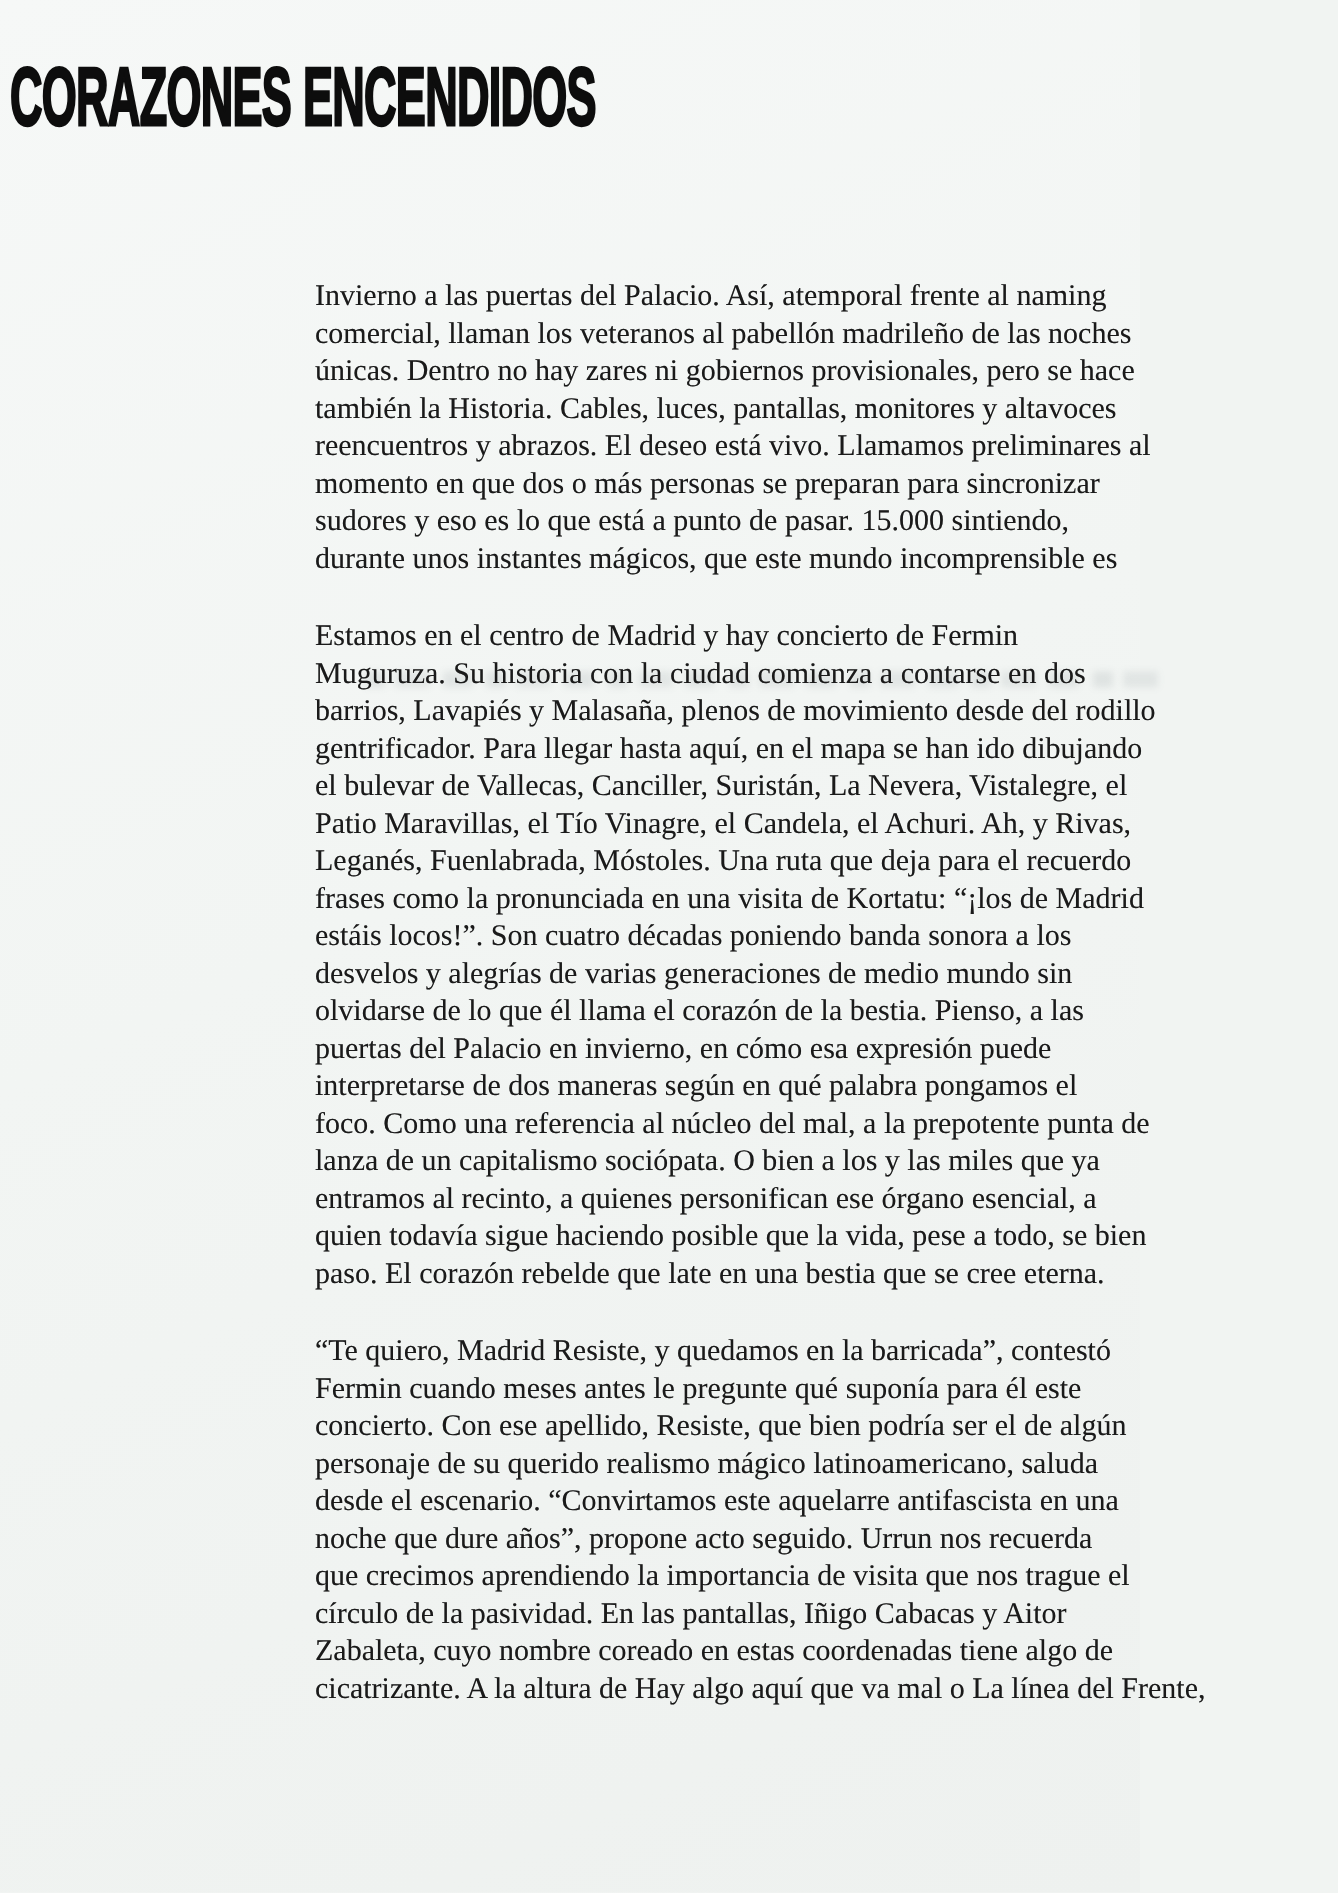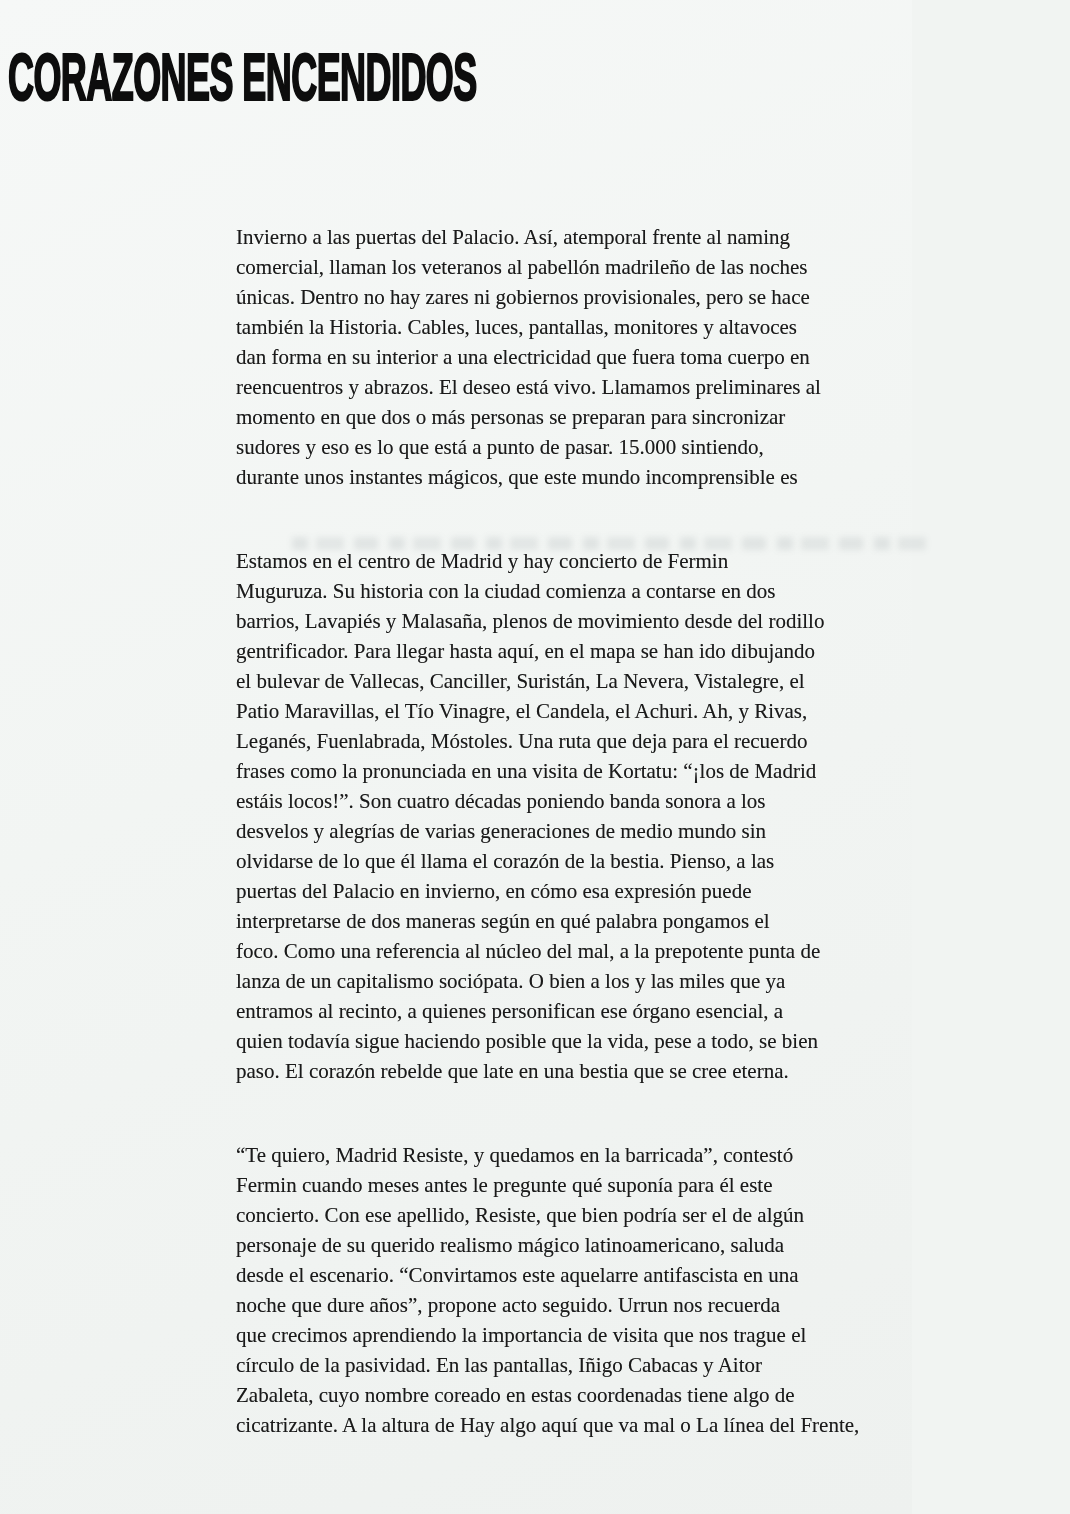--- a/index.html
+++ b/index.html
@@ -31,29 +31,29 @@
     letter-spacing: -1px;
     color: var(--title-ink, #0d0d0d);
     -webkit-text-stroke: 2.2px var(--title-ink, #0d0d0d);
     transform: scaleX(0.545);
     transform-origin: 0 50%;
     white-space: nowrap;
     text-shadow: 0 0 1.5px rgba(15,15,15,0.55);
   }
   .article-body {
     position: absolute;
-    left: 236px;
+    left: 252px;
     top: 222px;
     width: 796px;
-    font-size: 21px;
+    font-size: 24px;
     line-height: 30px;
     color: var(--ink, #1a1a1a);
     text-shadow: 0 0 0.5px rgba(30,30,30,0.4);
   }
-  .para + .para { margin-top: 54px; }
+  .para + .para { margin-top: 32px; }
   .line {
     height: 30px;
     white-space: nowrap;
     overflow: visible;
   }
   
   .ghost-line {
     position: absolute;
     left: 292px;
     top: 537px;
@@ -78,21 +78,20 @@
   <h1 class="title">CORAZONES ENCENDIDOS</h1>
 
   <div class="ghost-line"></div>
 
   <div class="article-body">
       <div class="para">
         <div class="line">Invierno a las puertas del Palacio. Así, atemporal frente al naming</div>
         <div class="line">comercial, llaman los veteranos al pabellón madrileño de las noches</div>
         <div class="line">únicas. Dentro no hay zares ni gobiernos provisionales, pero se hace</div>
         <div class="line">también la Historia. Cables, luces, pantallas, monitores y altavoces</div>
-        <div class="line">dan forma en su interior a una electricidad que fuera toma cuerpo en</div>
         <div class="line">reencuentros y abrazos. El deseo está vivo. Llamamos preliminares al</div>
         <div class="line">momento en que dos o más personas se preparan para sincronizar</div>
         <div class="line">sudores y eso es lo que está a punto de pasar. 15.000 sintiendo,</div>
         <div class="line">durante unos instantes mágicos, que este mundo incomprensible es</div>
       </div>
       <div class="para">
         <div class="line">Estamos en el centro de Madrid y hay concierto de Fermin</div>
         <div class="line">Muguruza. Su historia con la ciudad comienza a contarse en dos</div>
         <div class="line">barrios, Lavapiés y Malasaña, plenos de movimiento desde del rodillo</div>
         <div class="line">gentrificador. Para llegar hasta aquí, en el mapa se han ido dibujando</div>

